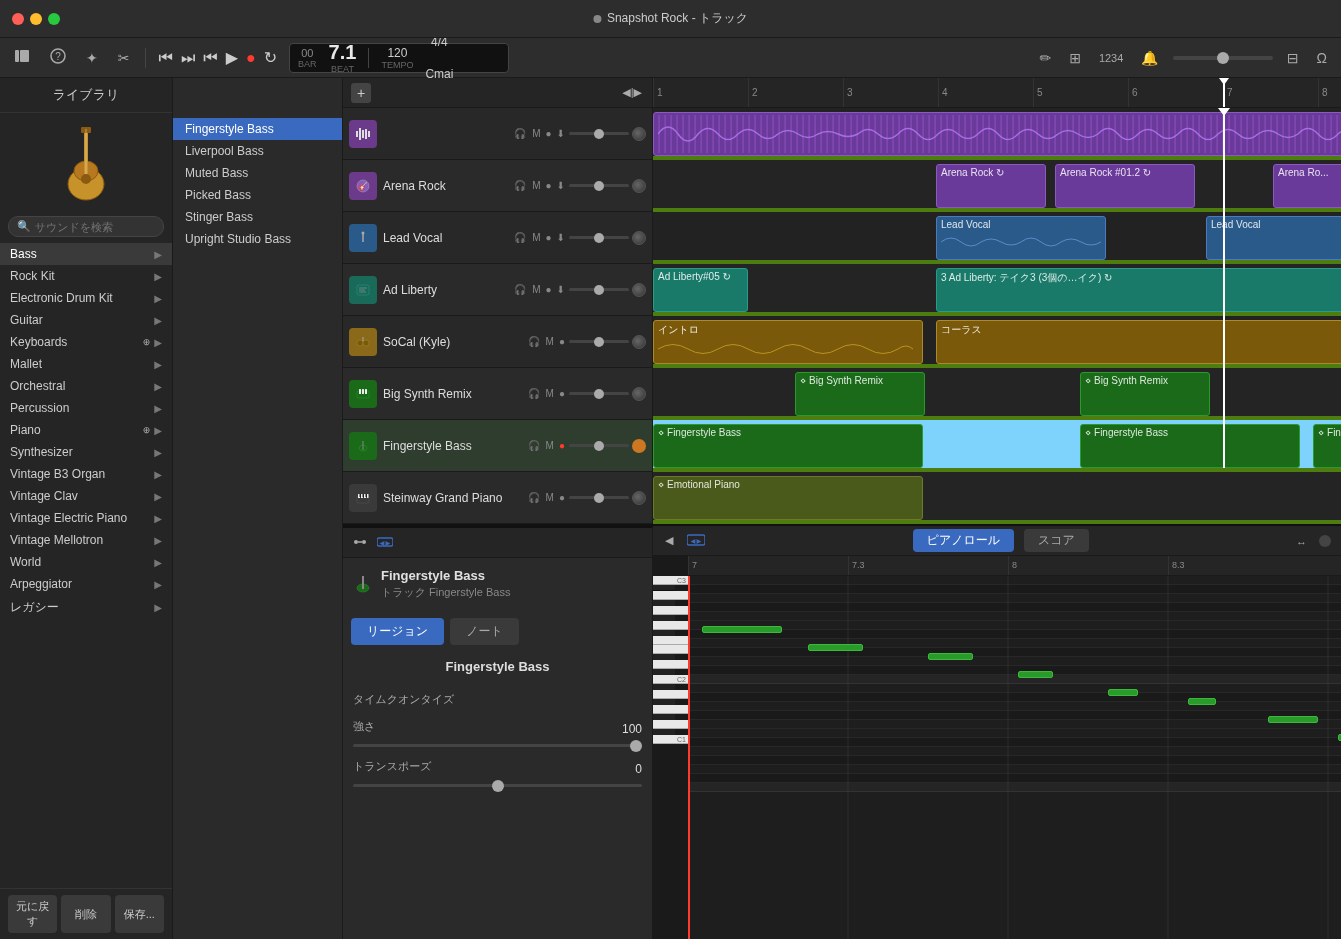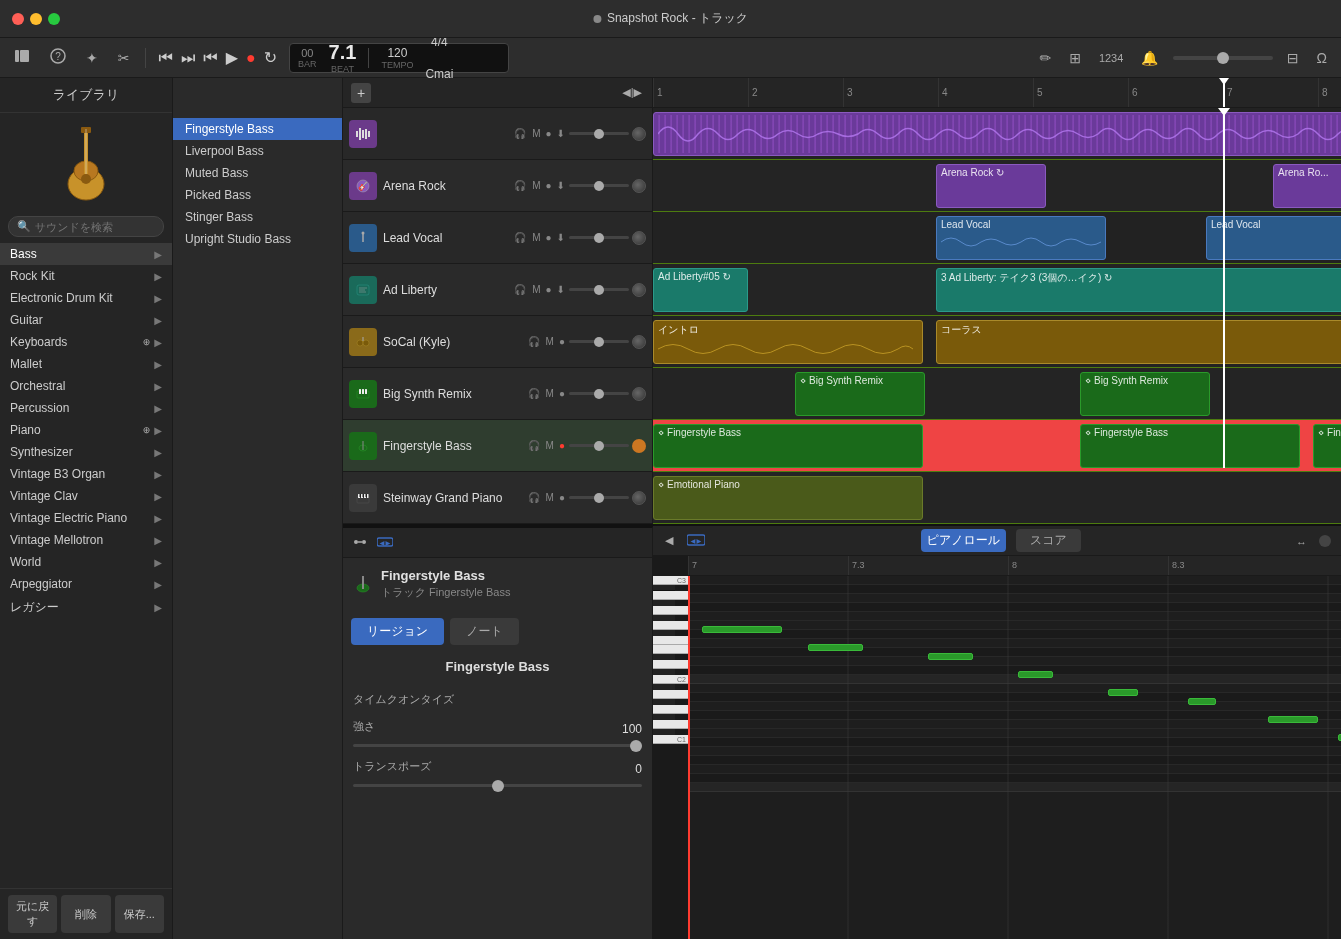--- a/index.html
+++ b/index.html
@@ -75,21 +75,21 @@
     .tc-btn.active { color: #fff; }
     .mini-slider { width: 60px; height: 3px; background: #444; border-radius: 2px; position: relative; }
     .mini-slider-thumb { width: 10px; height: 10px; background: #aaa; border-radius: 50%; position: absolute; top: -3.5px; left: 50%; transform: translateX(-50%); }
     .track-volume-knob { width: 14px; height: 14px; background: radial-gradient(circle at 40% 40%, #666, #333); border-radius: 50%; border: 1px solid #555; }
 
     
     #arranger { flex: 1; overflow: hidden; position: relative; background: #222; }
     .timeline-ruler { height: 30px; background: #252525; border-bottom: 1px solid #1a1a1a; display: flex; align-items: center; padding: 0; position: relative; }
     .ruler-mark { position: absolute; top: 0; height: 100%; display: flex; align-items: center; font-size: 10px; color: #888; padding-left: 3px; border-left: 1px solid #333; }
     .tracks-canvas { position: relative; height: calc(100% - 30px); }
-    .track-lane { height: 52px; border-bottom: 1px solid #4d7c0f; position: relative; }
+    .track-lane { height: 52px; border-bottom: 4px solid #4d7c0f; position: relative; }
     .track-lane:nth-child(even) { background: #242424; }
     .clip { position: absolute; height: 44px; top: 4px; border-radius: 3px; overflow: hidden; font-size: 9px; padding: 2px 4px; cursor: pointer; }
     .clip-purple { background: #6a3a9a; border: 1px solid #8a5abf; }
     .clip-blue { background: #2a5a8a; border: 1px solid #4a7abf; }
     .clip-teal { background: #1a7a6a; border: 1px solid #2a9a8a; }
     .clip-yellow { background: #7a5a0a; border: 1px solid #aa8a2a; }
     .clip-green { background: #1a6a1a; border: 1px solid #2a9a2a; }
     .clip-olive { background: #4a5a1a; border: 1px solid #6a7a2a; }
     .clip-label { font-size: 10px; color: rgba(255,255,255,0.85); white-space: nowrap; overflow: hidden; }
     .playhead { position: absolute; top: 0; width: 2px; background: #fff; height: 100%; z-index: 10; left: 97px; }
@@ -526,20 +526,23 @@
                   <path d="M0,19 Q10,5 20,19 Q30,33 40,19 Q50,8 60,19 Q70,30 80,19 Q90,10 100,19 Q110,28 120,19 Q130,12 140,19 Q150,26 160,19 Q170,14 180,19 Q190,24 200,19 Q210,10 220,19 Q230,28 240,19 Q250,8 260,19 Q270,30 280,19 Q290,10 300,19 Q310,28 320,19 Q330,8 340,19 Q350,30 360,19 Q370,10 380,19 Q390,28 400,19 Q410,12 420,19 Q430,26 440,19 Q450,8 460,19 Q470,30 480,19 Q490,10 500,19 Q510,28 520,19 Q530,8 540,19 Q550,30 560,19 Q570,10 580,19 Q590,28 600,19 Q610,12 620,19 Q630,26 640,19 Q650,8 660,19 Q670,30 680,19 Q690,10 700,19 Q710,28 720,19 Q730,8 740,19 Q745,24 750,19" stroke="rgba(180,120,240,0.8)" stroke-width="1.5" fill="none"></path>
                 </svg>
               </div>
             </div>
           </div>
 
           <div class="track-lane">
             <div class="clip clip-purple" style="left:283px;width:110px;">
               <span class="clip-label">Arena Rock ↻</span>
             </div>
+            <div class="clip clip-purple" style="left:402px;width:140px;">
+              <span class="clip-label">Arena Rock #01.2 ↻</span>
+            </div>
             <div class="clip clip-purple" style="left:620px;width:140px;">
               <span class="clip-label">Arena Ro...</span>
             </div>
           </div>
 
           <div class="track-lane">
             <div class="clip clip-blue" style="left:283px;width:170px;">
               <span class="clip-label">Lead Vocal</span>
               <svg width="160" height="25" viewBox="0 0 160 25">
                   <path d="M0,12 Q10,4 20,12 Q30,20 40,12 Q50,6 60,12 Q70,18 80,12 Q90,4 100,12 Q110,20 120,12 Q130,6 140,12 Q150,18 160,12" stroke="rgba(100,150,220,0.8)" stroke-width="1" fill="none"></path>
@@ -573,21 +576,21 @@
 
           <div class="track-lane">
             <div class="clip clip-green" style="left:142px;width:130px;">
               <span class="clip-label">⋄ Big Synth Remix</span>
             </div>
             <div class="clip clip-green" style="left:427px;width:130px;">
               <span class="clip-label">⋄ Big Synth Remix</span>
             </div>
           </div>
 
-          <div class="track-lane" style="background:#ef4444;">
+          <div class="track-lane" style="background:#7dd3fc;">
             <div class="clip clip-green" style="left:0;width:270px;">
               <span class="clip-label">⋄ Fingerstyle Bass</span>
             </div>
             <div class="clip clip-green" style="left:427px;width:220px;">
               <span class="clip-label">⋄ Fingerstyle Bass</span>
             </div>
             <div class="clip clip-green" style="left:660px;width:100px;">
               <span class="clip-label">⋄ Fingersti...</span>
             </div>
           </div>
@@ -669,21 +672,21 @@
 
         <div id="pr-header">
           <button class="icon-btn">◀</button>
           <button class="icon-btn">
             <svg width="18" height="12" viewBox="0 0 18 12">
                 <rect x="0" y="1" width="18" height="10" rx="2" fill="none" stroke="#3a6abf" stroke-width="1.5"></rect>
                 <text x="9" y="9" text-anchor="middle" font-size="6" fill="#3a6abf">◀|▶</text>
               </svg>
           </button>
           <div style="flex:1;"></div>
-          <button class="pr-tab active" style="padding:3px 6px;font-size:12px;">ピアノロール</button>
+          <button class="pr-tab active" style="padding:3px 14px;font-size:12px;">ピアノロール</button>
           <button class="pr-tab inactive" style="padding:3px 14px;font-size:12px;">スコア</button>
           <div style="flex:1;"></div>
           <button class="icon-btn">↔</button>
           <div style="width:12px;height:12px;background:#444;border-radius:50%;"></div>
         </div>
 
         <div id="pr-canvas">
 
           <div id="piano-keys" style="width:35px;overflow:hidden;">
             <div style="height:20px;"></div>

